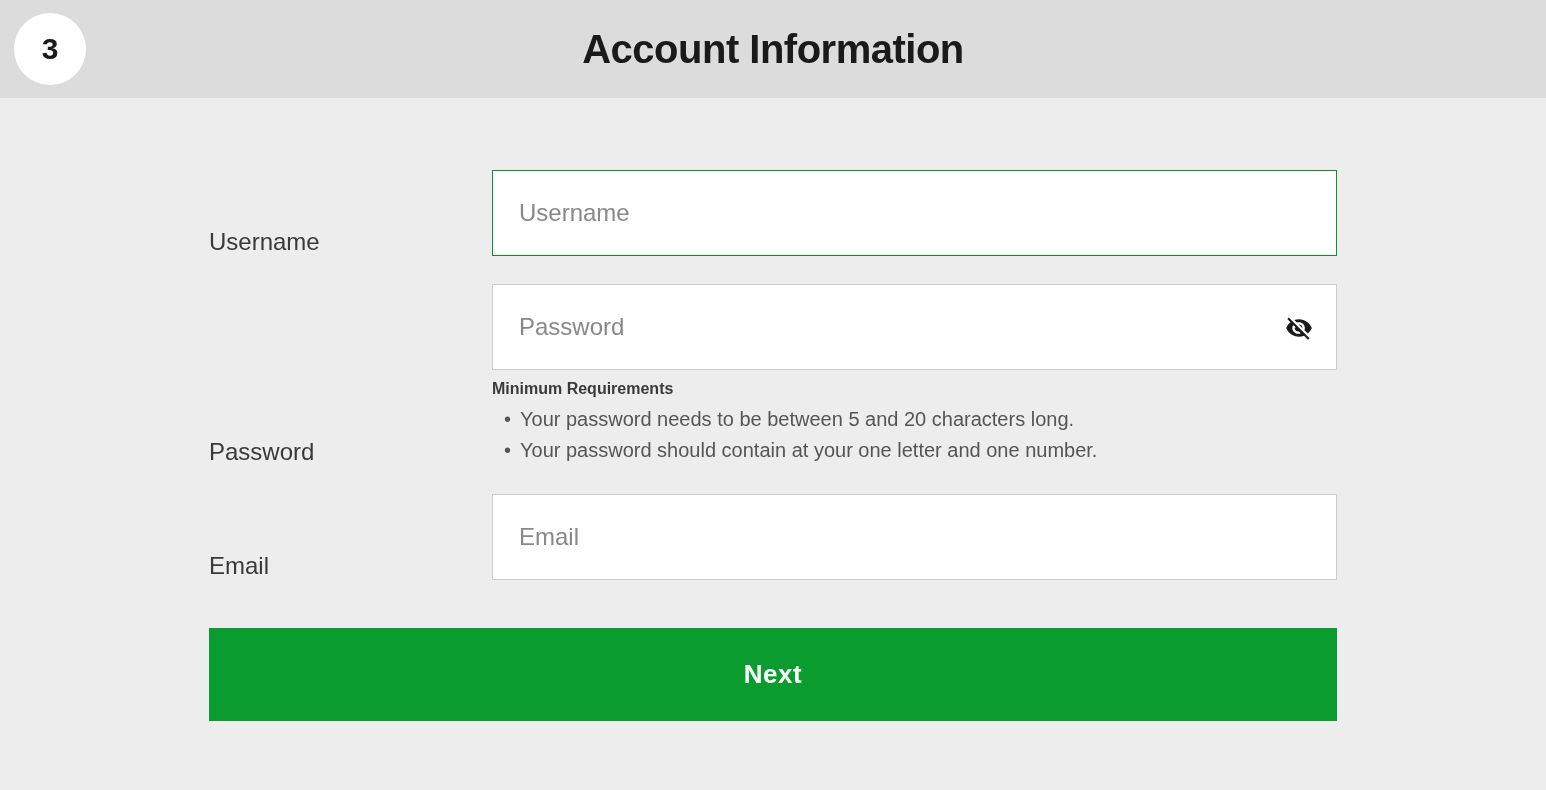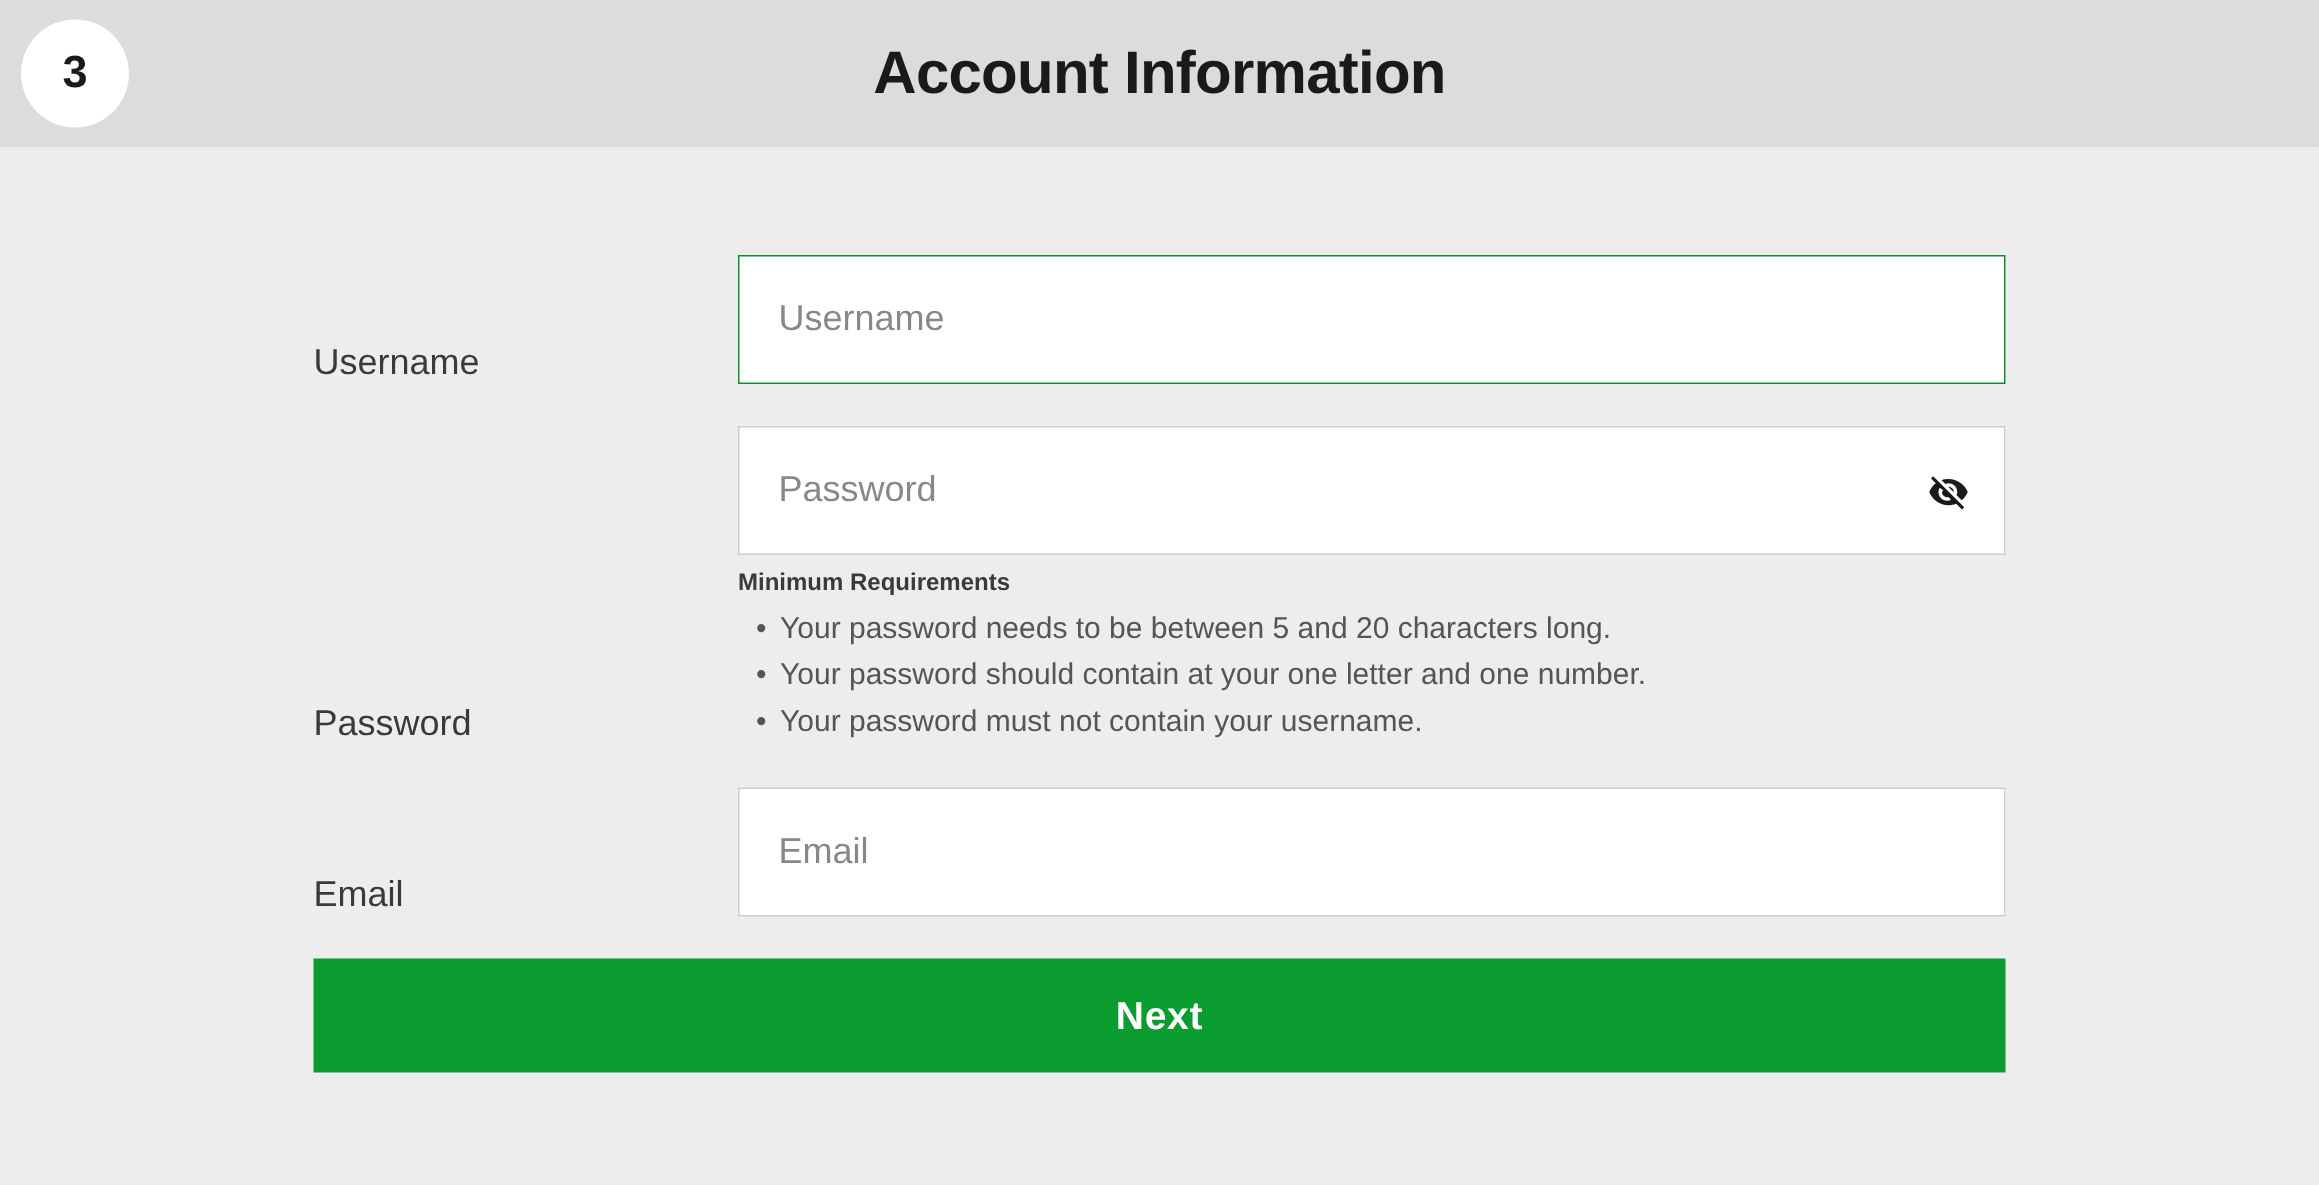--- a/index.html
+++ b/index.html
@@ -109,27 +109,28 @@
       padding-left: 16px;
     }
     .requirements-list li::before {
       content: "•";
       position: absolute;
       left: 0;
       color: #555;
     }
     .next-button {
       width: 100%;
-      height: 76px;
+      height: 93px;
       background: #0a9c2e;
       color: #ffffff;
       font-size: 26px;
       font-weight: 900;
       border: none;
       cursor: pointer;
+      margin-top: 20px;
       letter-spacing: 0.5px;
     }
     .button-row {
       padding: 0 0 0 0;
     }
   </style>
 </head>
 <body>
 
 <div class="header">
@@ -155,21 +156,20 @@
       <span class="password-toggle">
         <svg width="28" height="28" viewBox="0 0 24 24" fill="currentColor">
           <path d="M12 7c2.76 0 5 2.24 5 5 0 .65-.13 1.26-.36 1.83l2.92 2.92c1.51-1.26 2.7-2.89 3.43-4.75-1.73-4.39-6-7.5-11-7.5-1.4 0-2.74.25-3.98.7l2.16 2.16C10.74 7.13 11.35 7 12 7zM2 4.27l2.28 2.28.46.46C3.08 8.3 1.78 10.02 1 12c1.73 4.39 6 7.5 11 7.5 1.55 0 3.03-.3 4.38-.84l.42.42L19.73 22 21 20.73 3.27 3 2 4.27zM7.53 9.8l1.55 1.55c-.05.21-.8.43-.8.65 0 1.66 1.34 3 3 3 .22 0 .44-.03.65-.08l1.55 1.55c-.67.33-1.41.53-2.2.53-2.76 0-5-2.24-5-5 0-.79.2-1.53.53-2.2zm4.31-.78l3.15 3.15.02-.16c0-1.66-1.34-3-3-3l-.17.01z"></path>
         </svg>
       </span>
       <div class="requirements">
         <div class="requirements-title">Minimum Requirements</div>
         <ul class="requirements-list">
           <li>Your password needs to be between 5 and 20 characters long.</li>
           <li>Your password should contain at your one letter and one number.</li>
-          <li>Your password must not contain your username.</li>
         </ul>
       </div>
     </div>
   </div>
 
   <div class="form-row">
     <label class="form-label">Email</label>
     <div class="form-input-wrapper">
       <input type="email" class="form-input" placeholder="Email" style="">
     </div>

